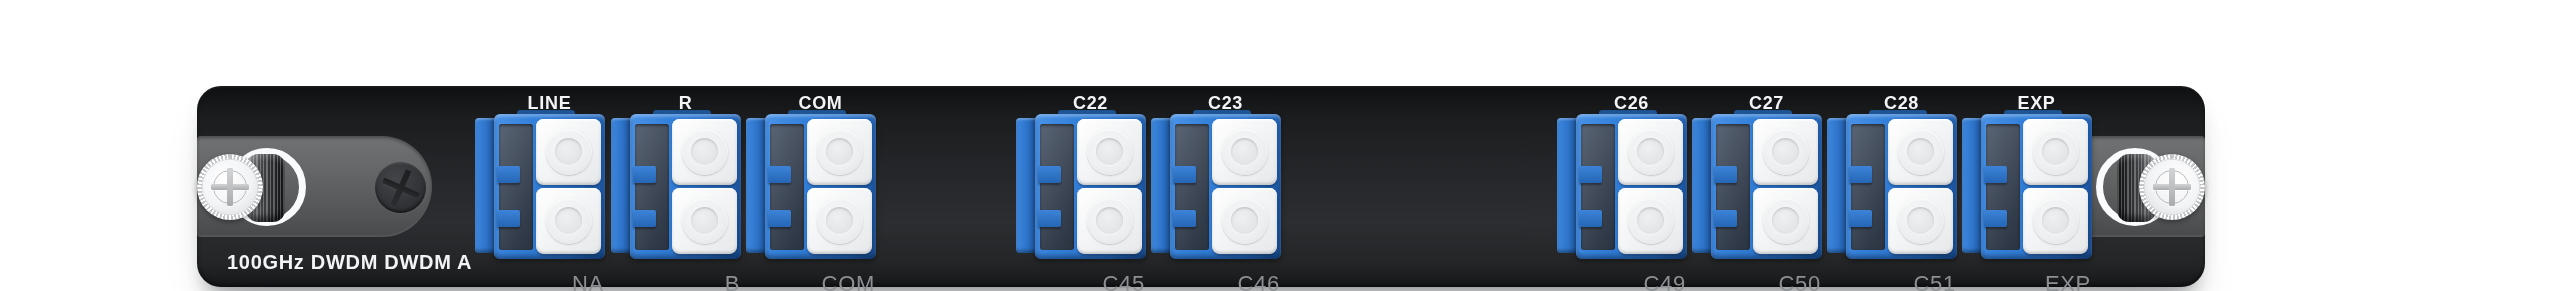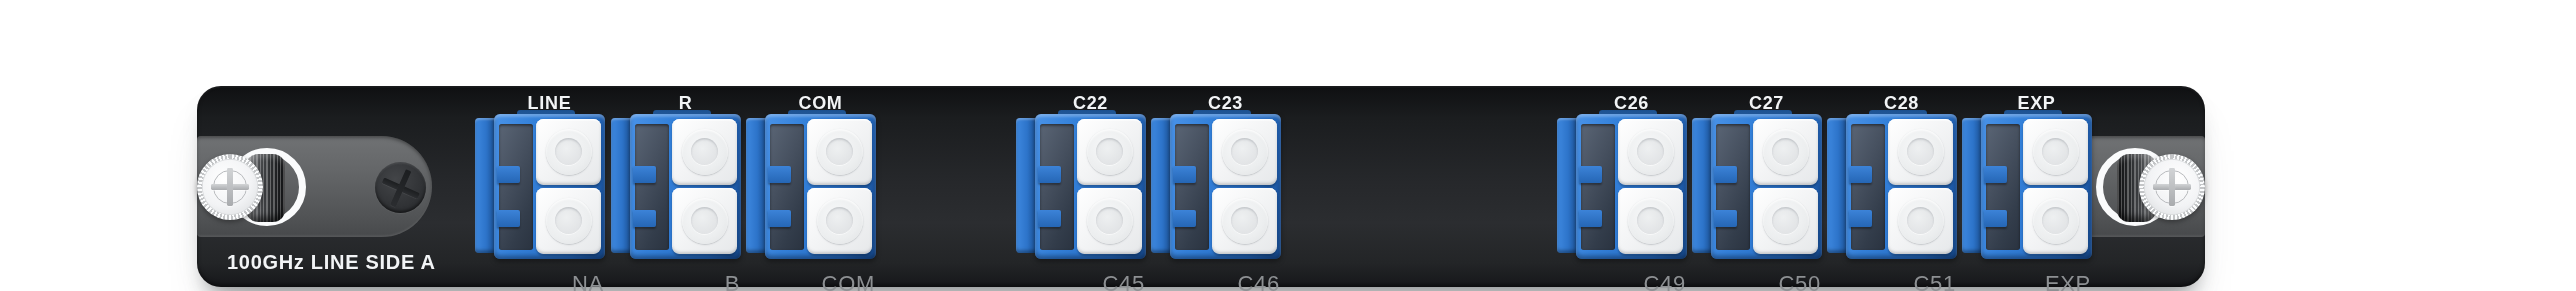--- a/index.html
+++ b/index.html
@@ -360,16 +360,16 @@
               <div class="ring2"></div>
             </div>
           </div>
         </div>
       </div>
     </div>
     <div class="bottom-label">EXP</div>
   </div>
       </div>
 
-    <div class="title">100GHz LINE SIDE A</div>
+    <div class="title">100GHz DWDM DWDM A</div>
   </div>
 </div>
 
 
 </body></html>

